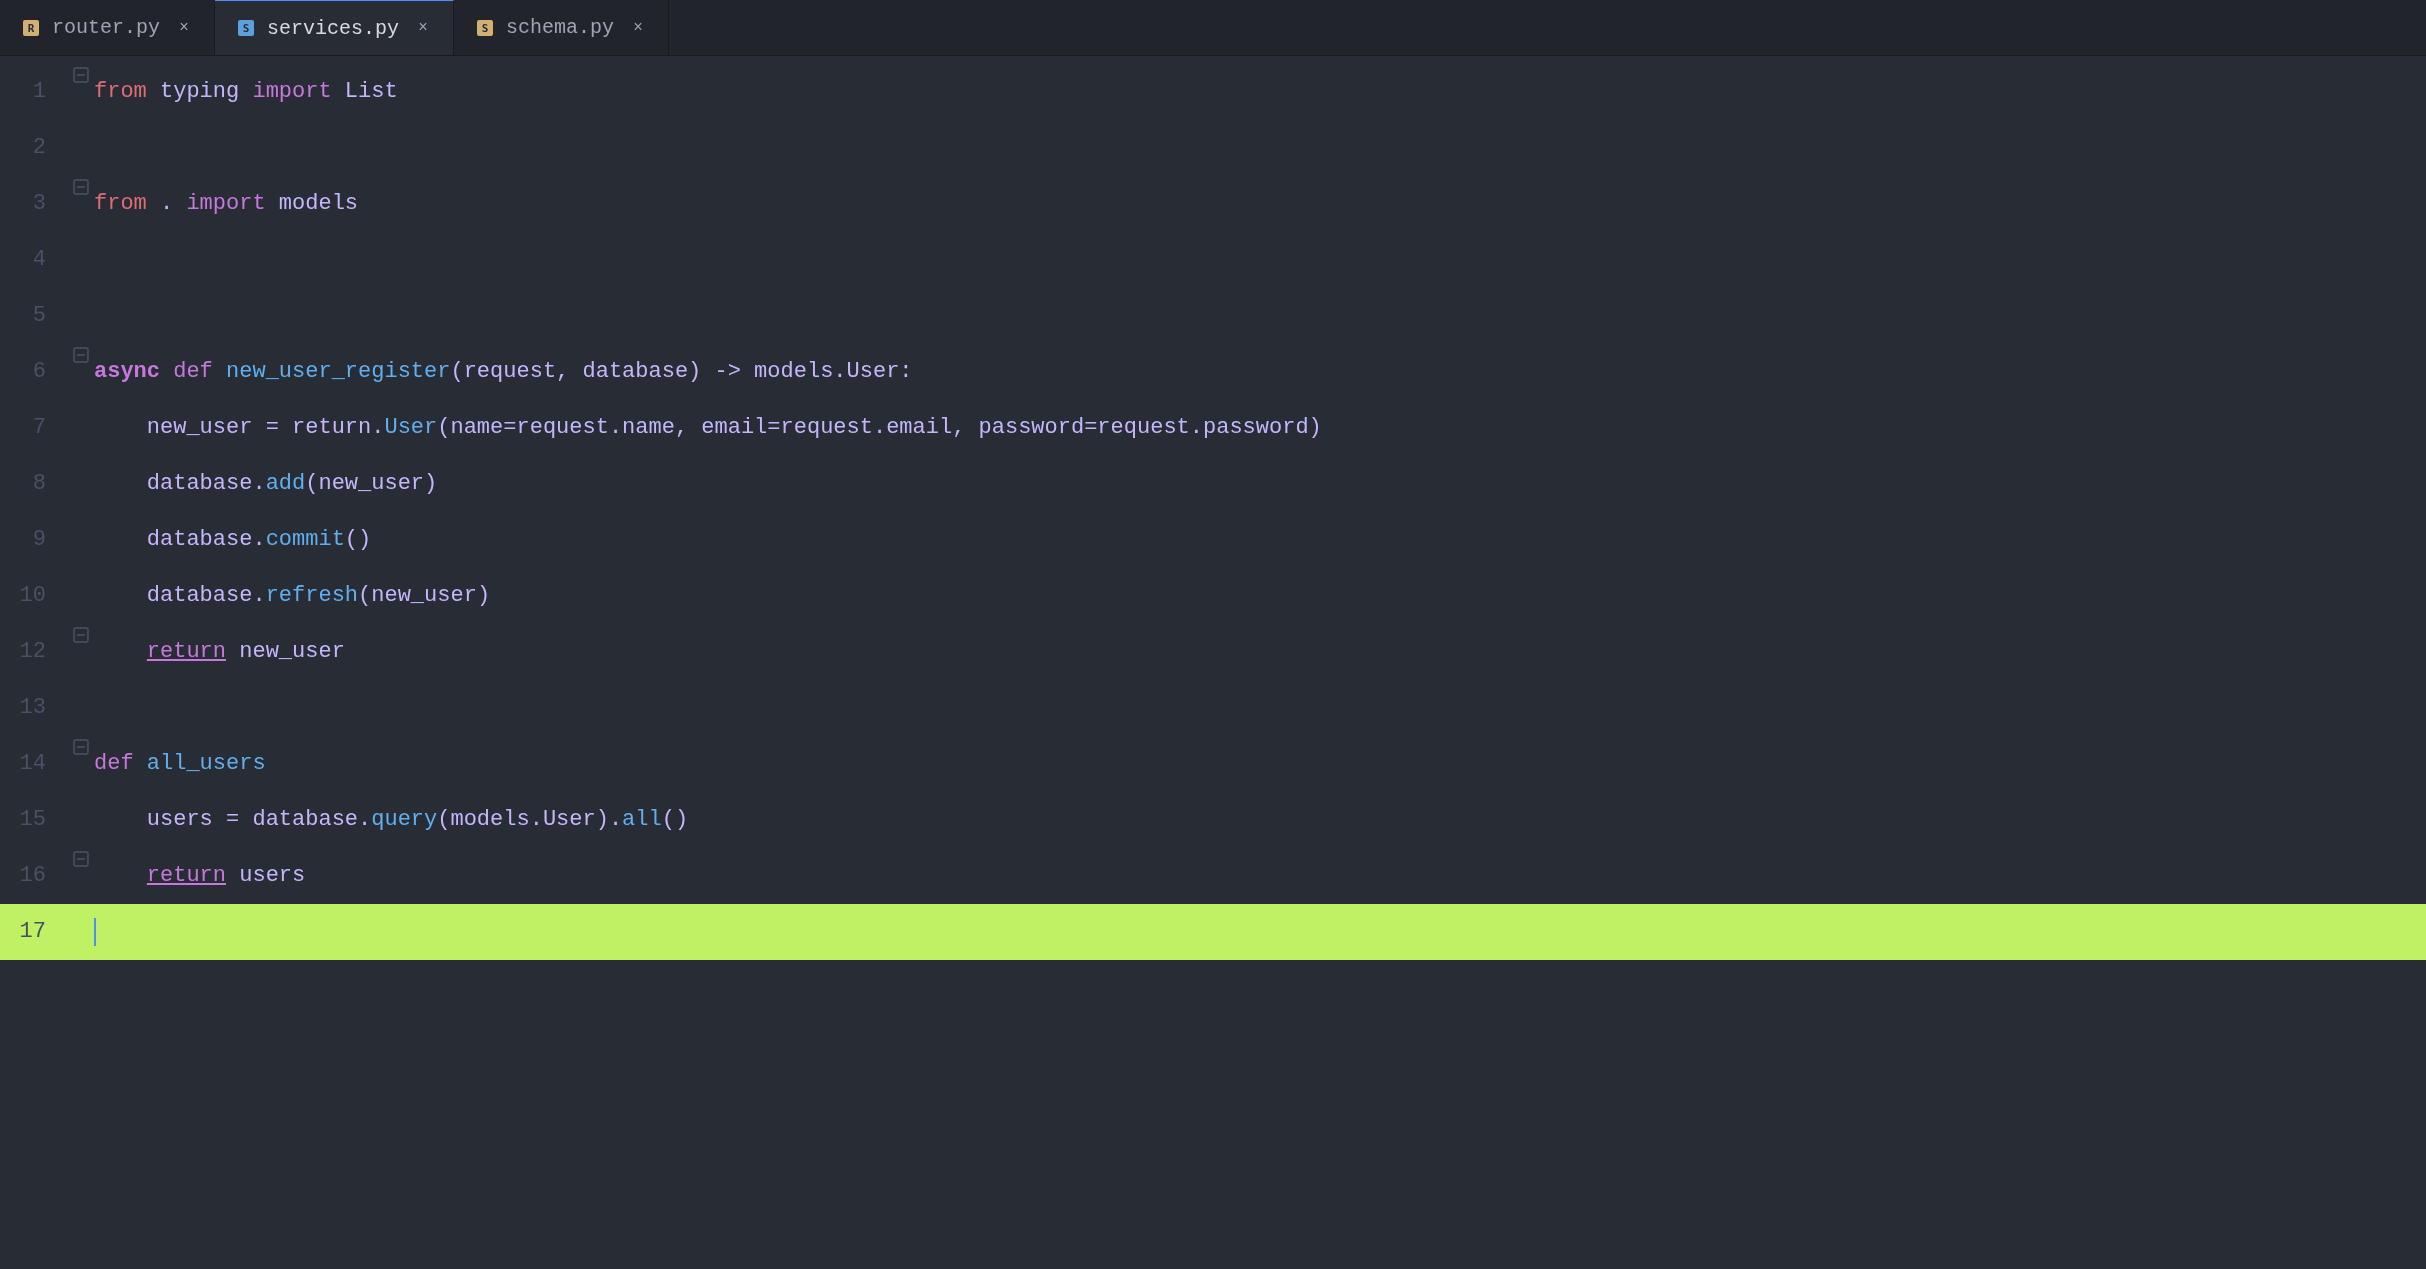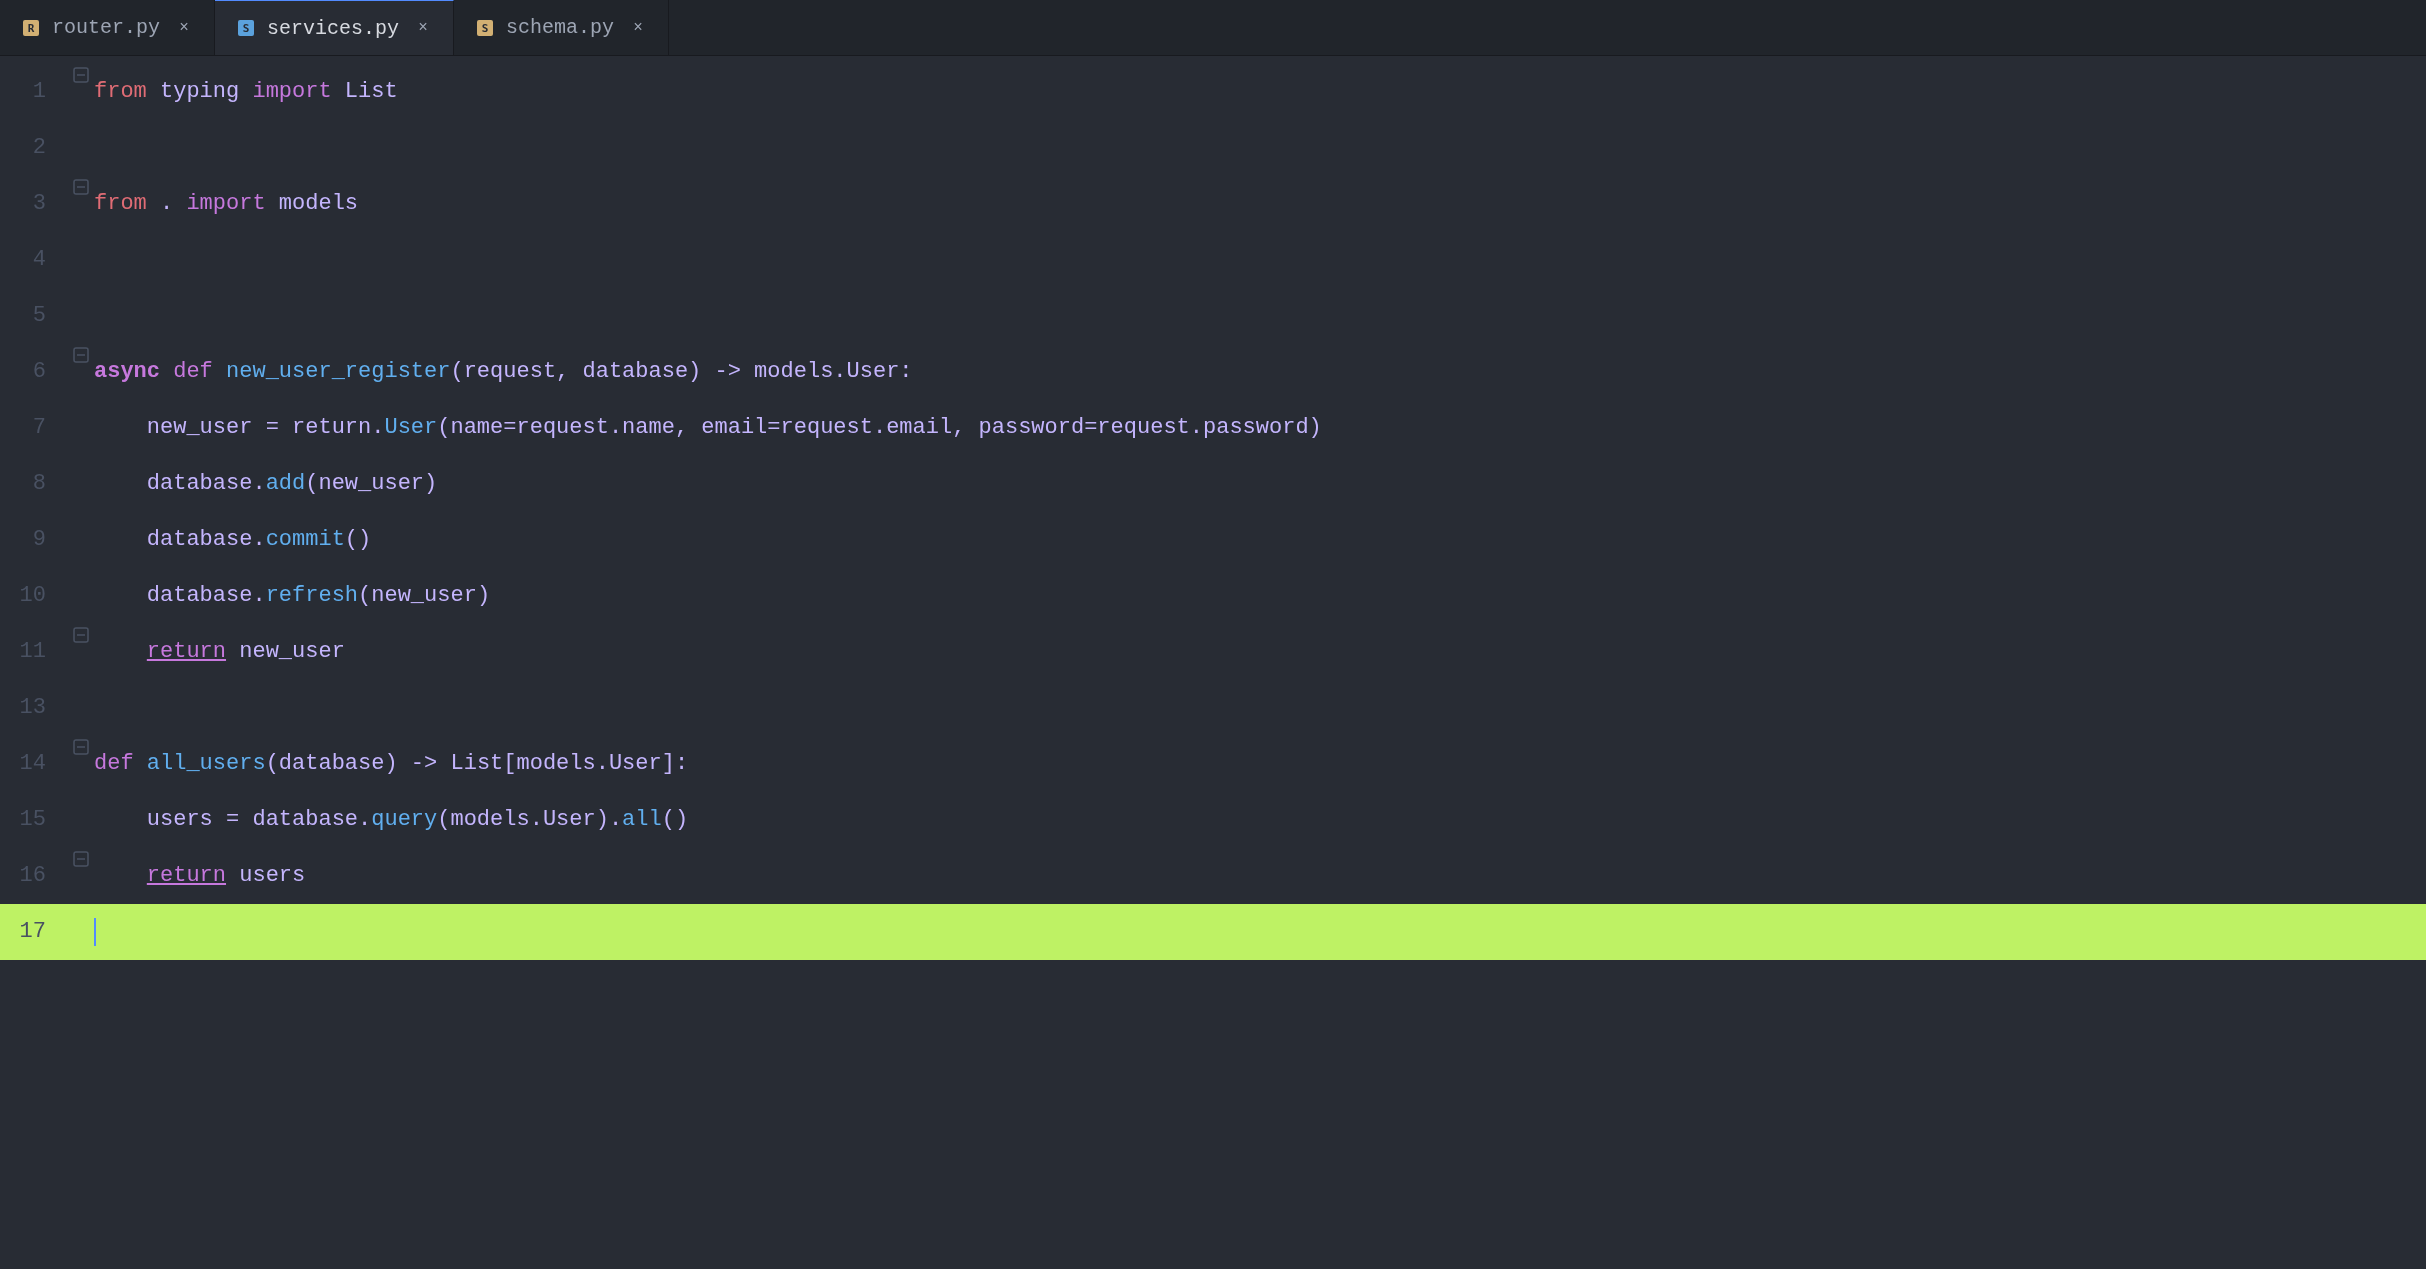--- a/index.html
+++ b/index.html
@@ -242,21 +242,21 @@
         <span class="line-number">9</span>
         <span class="fold-icon"></span>
         <span class="line-content"><span class="plain">    database.</span><span class="method">commit</span><span class="plain">()</span></span>
       </div>
       <div class="line">
         <span class="line-number">10</span>
         <span class="fold-icon"></span>
         <span class="line-content"><span class="plain">    database.</span><span class="method">refresh</span><span class="plain">(new_user)</span></span>
       </div>
       <div class="line">
-        <span class="line-number">11</span>
+        <span class="line-number">12</span>
         <span class="fold-icon">
           <svg width="16" height="16" viewBox="0 0 16 16">
             <rect x="1" y="1" width="14" height="14" rx="2" fill="none" stroke="#495162" stroke-width="1.5"></rect>
             <line x1="4" y1="8" x2="12" y2="8" stroke="#495162" stroke-width="1.5"></line>
           </svg>
         </span>
         <span class="line-content"><span class="plain">    </span><span class="kw-return">return</span><span class="plain"> new_user</span></span>
       </div>
       <div class="line">
         <span class="line-number">13</span>
@@ -264,21 +264,21 @@
         <span class="line-content"></span>
       </div>
       <div class="line">
         <span class="line-number">14</span>
         <span class="fold-icon">
           <svg width="16" height="16" viewBox="0 0 16 16">
             <rect x="1" y="1" width="14" height="14" rx="2" fill="none" stroke="#495162" stroke-width="1.5"></rect>
             <line x1="4" y1="8" x2="12" y2="8" stroke="#495162" stroke-width="1.5"></line>
           </svg>
         </span>
-        <span class="line-content"><span class="kw-def">def</span><span class="plain"> </span><span class="fn-name">all_users</span><span class="plain">(database) -&gt; List[models.User]:</span></span>
+        <span class="line-content"><span class="kw-def">def</span><span class="plain"> </span><span class="fn-name">all_users</span></span>
       </div>
       <div class="line">
         <span class="line-number">15</span>
         <span class="fold-icon"></span>
         <span class="line-content"><span class="plain">    users = database.</span><span class="method">query</span><span class="plain">(models.User).</span><span class="method">all</span><span class="plain">()</span></span>
       </div>
       <div class="line">
         <span class="line-number">16</span>
         <span class="fold-icon">
           <svg width="16" height="16" viewBox="0 0 16 16">

